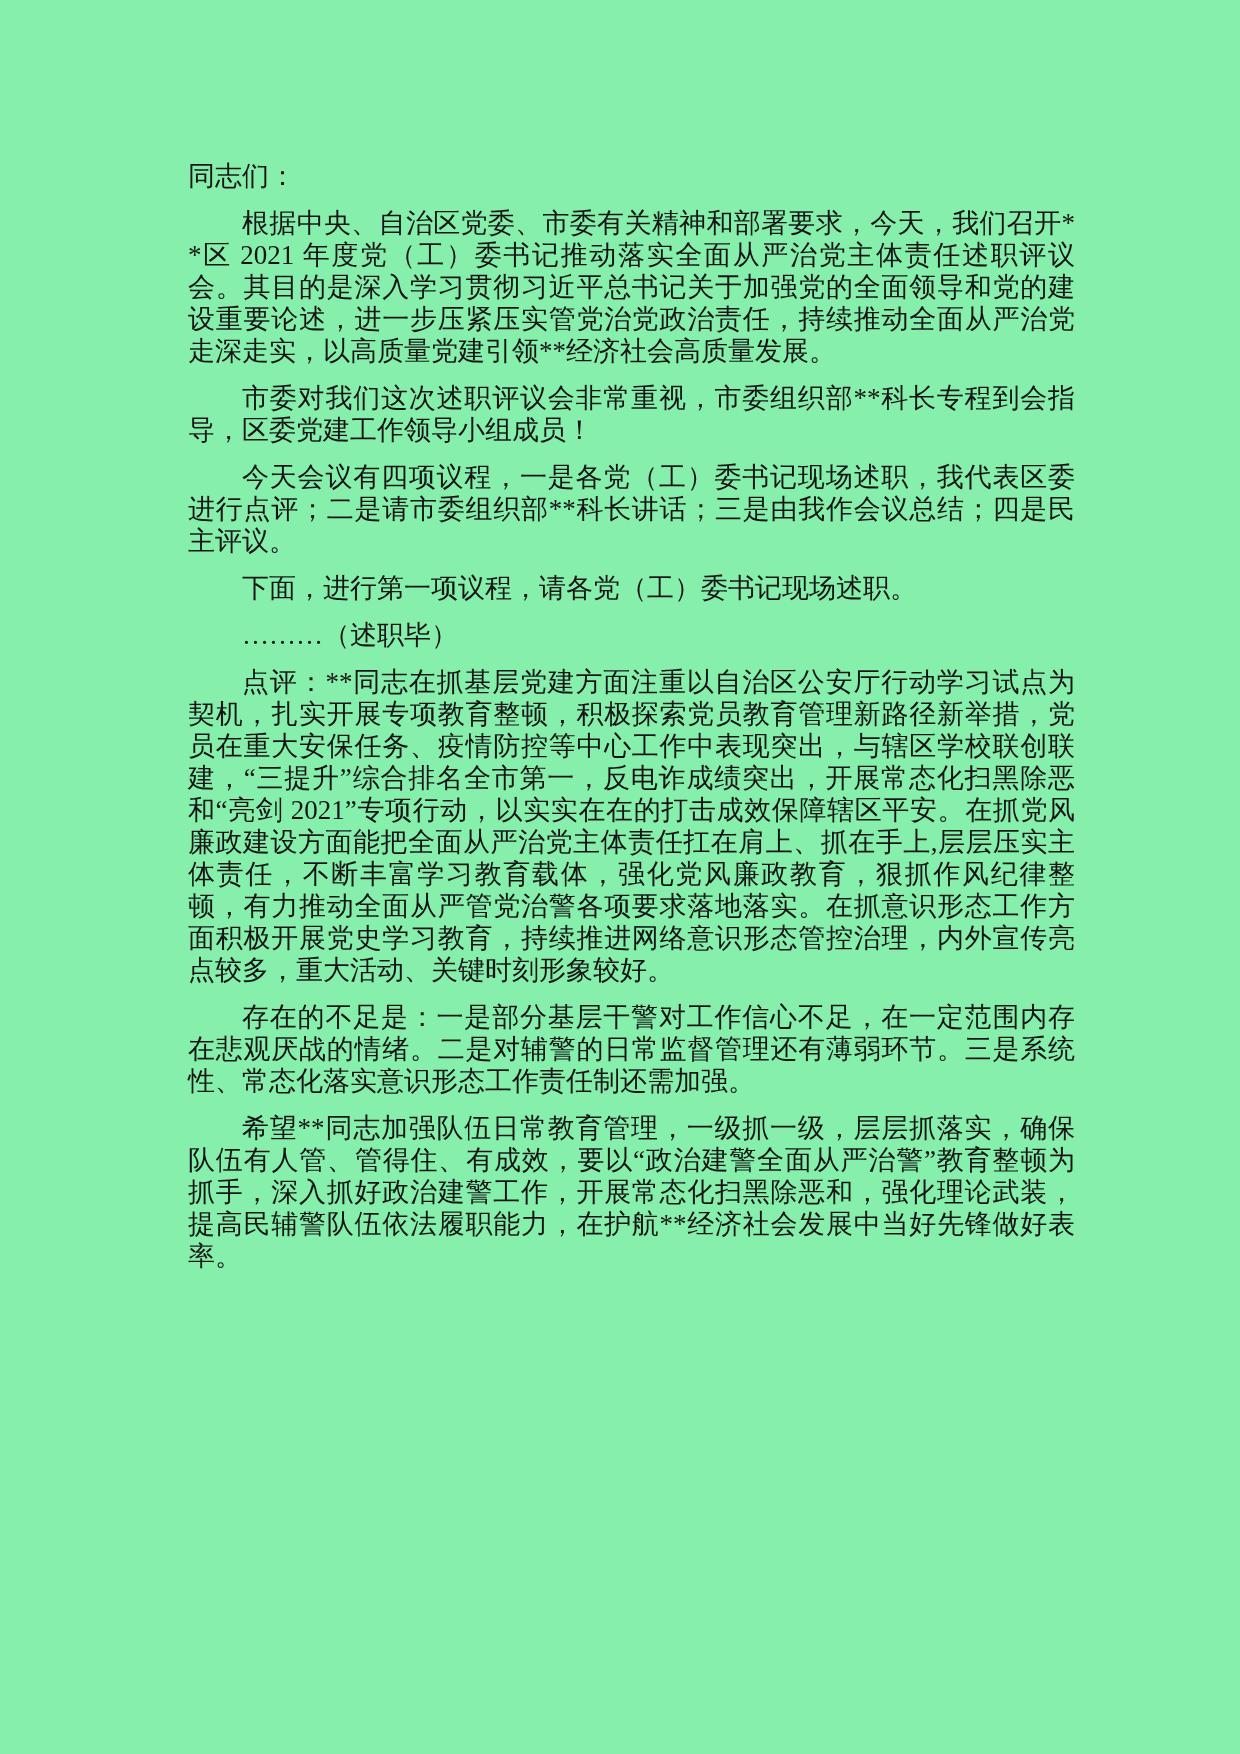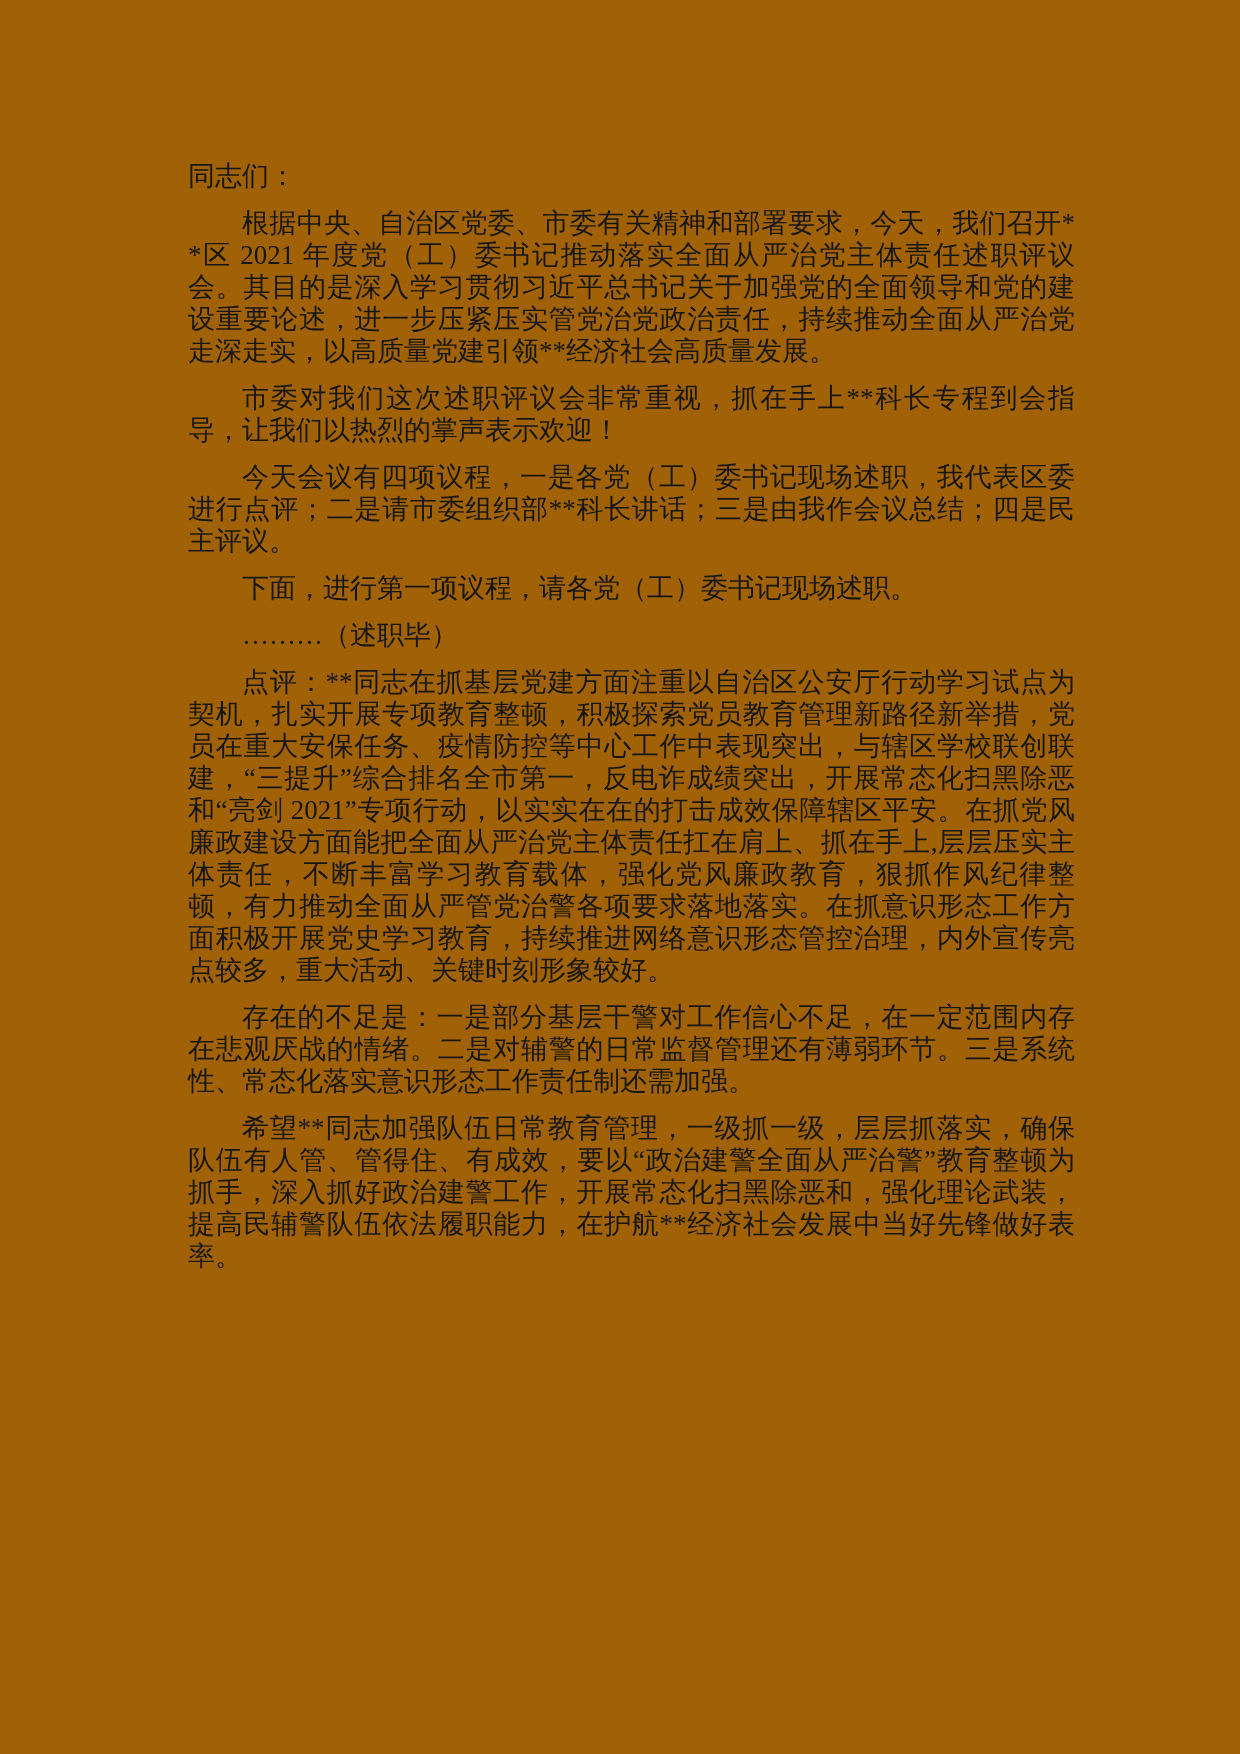--- a/index.html
+++ b/index.html
@@ -4,21 +4,21 @@
 <style>
   html, body {
     margin: 0;
     padding: 0;
     background: #ffffff;
   }
   .page {
     position: relative;
     width: 1240px;
     height: 1754px;
-    background: #a16207;
+    background: #86efac;
     overflow: hidden;
     box-sizing: border-box;
   }
   .content {
     position: absolute;
     left: 188px;
     top: 160px;
     width: 887px;
     box-sizing: border-box;
   }
@@ -37,21 +37,21 @@
     text-indent: 0;
   }
 </style>
 </head>
 <body>
 
 <div class="page">
   <div class="content">
     <p class="no-indent">同志们：</p>
     <p>根据中央、自治区党委、市委有关精神和部署要求，今天，我们召开**区 2021 年度党（工）委书记推动落实全面从严治党主体责任述职评议会。其目的是深入学习贯彻习近平总书记关于加强党的全面领导和党的建设重要论述，进一步压紧压实管党治党政治责任，持续推动全面从严治党走深走实，以高质量党建引领**经济社会高质量发展。</p>
-    <p>市委对我们这次述职评议会非常重视，抓在手上**科长专程到会指导，让我们以热烈的掌声表示欢迎！</p>
+    <p>市委对我们这次述职评议会非常重视，市委组织部**科长专程到会指导，区委党建工作领导小组成员！</p>
     <p>今天会议有四项议程，一是各党（工）委书记现场述职，我代表区委进行点评；二是请市委组织部**科长讲话；三是由我作会议总结；四是民主评议。</p>
     <p>下面，进行第一项议程，请各党（工）委书记现场述职。</p>
     <p>………（述职毕）</p>
     <p>点评：**同志在抓基层党建方面注重以自治区公安厅行动学习试点为契机，扎实开展专项教育整顿，积极探索党员教育管理新路径新举措，党员在重大安保任务、疫情防控等中心工作中表现突出，与辖区学校联创联建，“三提升”综合排名全市第一，反电诈成绩突出，开展常态化扫黑除恶和“亮剑 2021”专项行动，以实实在在的打击成效保障辖区平安。在抓党风廉政建设方面能把全面从严治党主体责任扛在肩上、抓在手上,层层压实主体责任，不断丰富学习教育载体，强化党风廉政教育，狠抓作风纪律整顿，有力推动全面从严管党治警各项要求落地落实。在抓意识形态工作方面积极开展党史学习教育，持续推进网络意识形态管控治理，内外宣传亮点较多，重大活动、关键时刻形象较好。</p>
     <p>存在的不足是：一是部分基层干警对工作信心不足，在一定范围内存在悲观厌战的情绪。二是对辅警的日常监督管理还有薄弱环节。三是系统性、常态化落实意识形态工作责任制还需加强。</p>
     <p>希望**同志加强队伍日常教育管理，一级抓一级，层层抓落实，确保队伍有人管、管得住、有成效，要以“政治建警全面从严治警”教育整顿为抓手，深入抓好政治建警工作，开展常态化扫黑除恶和，强化理论武装，提高民辅警队伍依法履职能力，在护航**经济社会发展中当好先锋做好表率。</p>
   </div>
 </div>
 
 </body></html>

